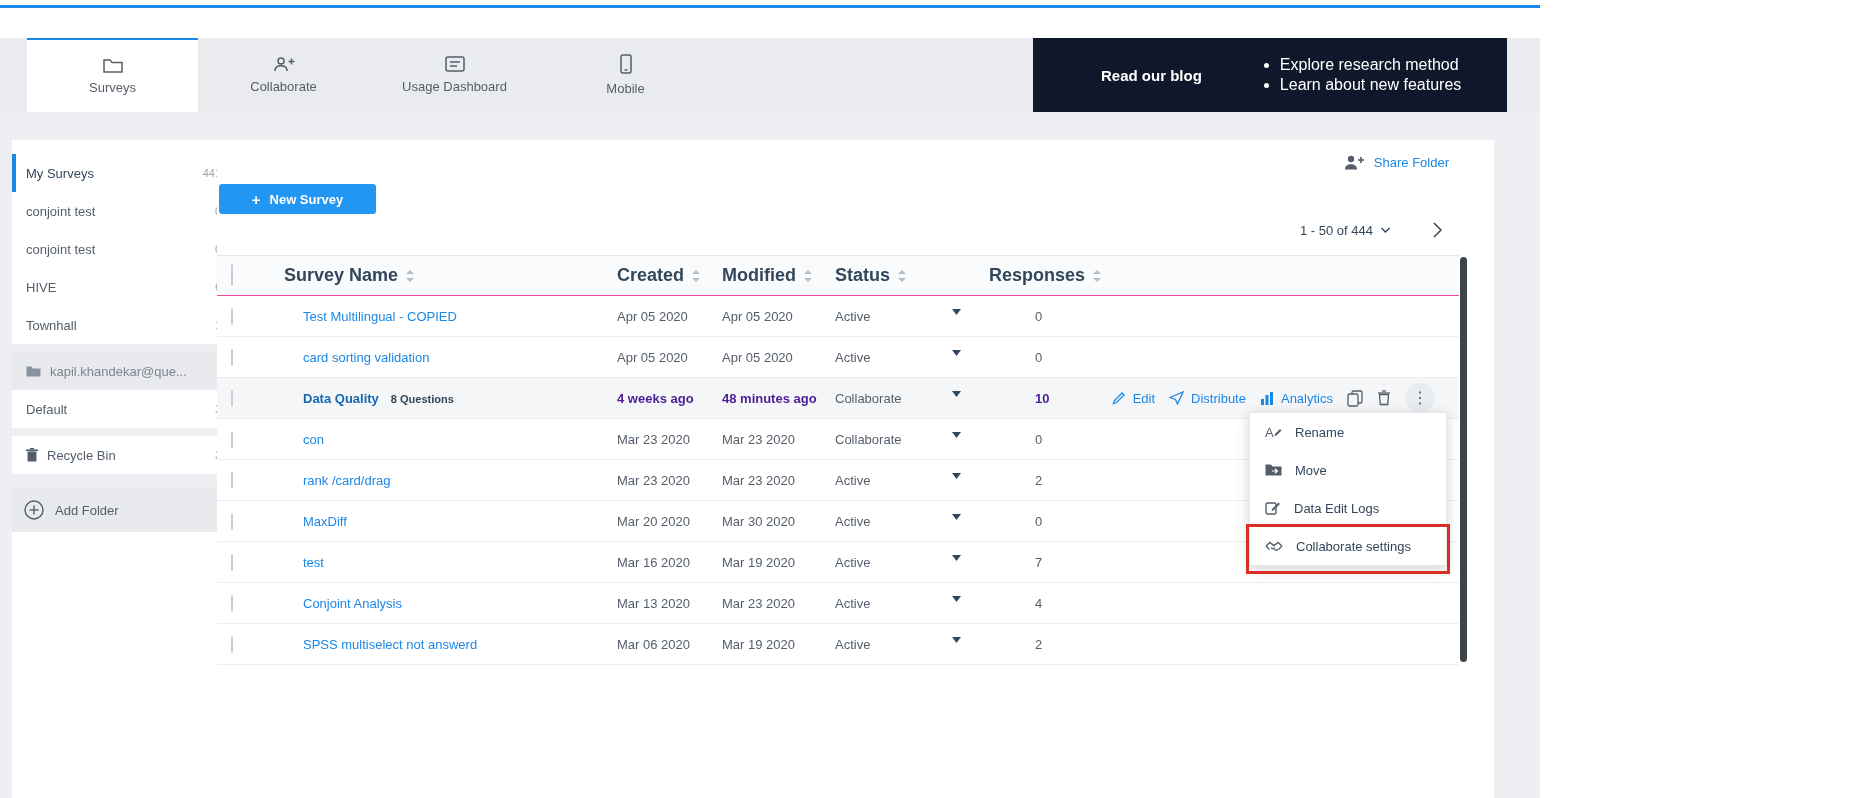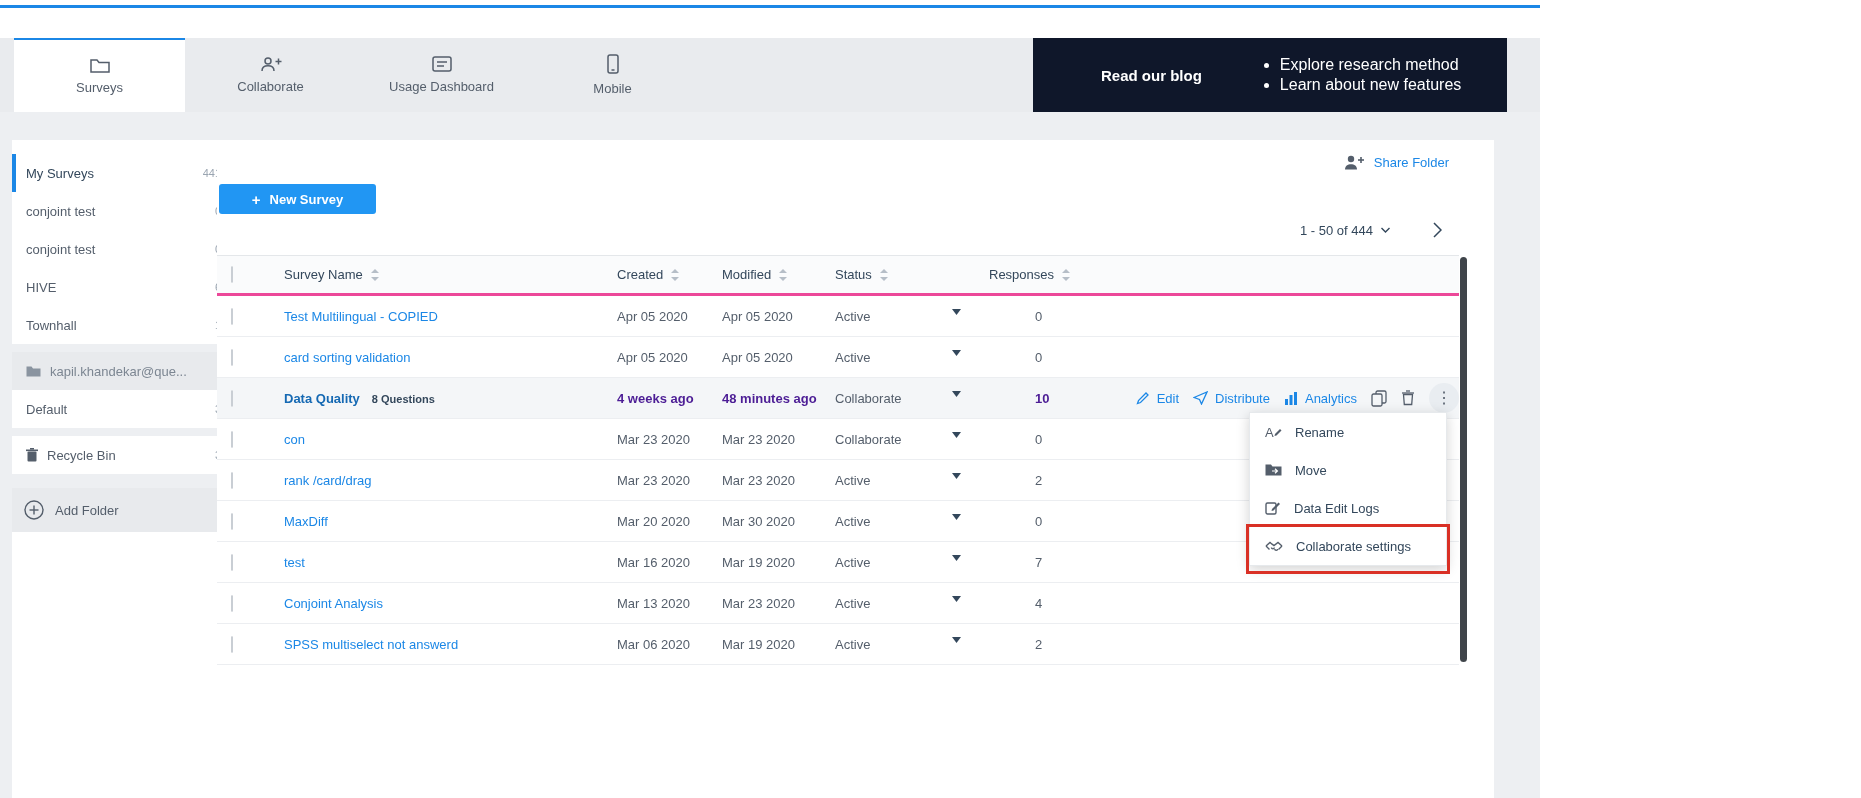--- a/index.html
+++ b/index.html
@@ -5,21 +5,21 @@
   html,body{margin:0;padding:0;}
   body{font-family:"Liberation Sans",sans-serif;background:#fff;}
   svg{display:block;}
   .page{position:relative;width:1861px;height:798px;overflow:hidden;background:#fff;}
   .app{position:absolute;left:0;top:0;width:1540px;height:798px;background:#edeff2;}
   .topband{position:absolute;top:0;left:0;width:100%;height:38px;background:#fff;}
   .topline{position:absolute;top:5px;left:0;width:100%;height:3px;background:#1b87e6;}
 
   
   .tabbar{position:absolute;top:38px;left:0;width:100%;height:74px;background:#e9ebee;}
-  .tabs{display:flex;margin-left:14px;height:100%;}
+  .tabs{display:flex;margin-left:27px;height:100%;}
   .tab{width:171px;height:100%;display:flex;flex-direction:column;align-items:center;justify-content:center;gap:7px;font-size:13px;color:#545e6b;cursor:pointer;box-sizing:border-box;}
   .tab.active{background:#fff;border-top:2px solid #1b87e6;}
   .banner{position:absolute;top:0;right:33px;width:474px;height:74px;background:#0f172a;display:flex;align-items:center;color:#fff;cursor:pointer;}
   .banner-title{font-size:15px;font-weight:bold;margin-left:68px;white-space:nowrap;}
   .banner-bullets{margin:0 0 0 62px;padding:0 0 0 16px;font-size:16px;line-height:20px;list-style:disc;}
 
   
   .sidebar{position:absolute;left:12px;top:140px;width:221px;bottom:0;background:#fff;}
   .side-item{height:38px;display:flex;align-items:center;padding:0 12px 0 10px;font-size:13px;color:#545e6b;border-left:4px solid transparent;box-sizing:border-box;cursor:pointer;gap:9px;}
   .side-item .lbl{flex:1;white-space:nowrap;overflow:hidden;text-overflow:ellipsis;}
@@ -35,34 +35,34 @@
   .share{position:absolute;top:15px;right:45px;display:flex;align-items:center;gap:9px;font-size:13px;color:#1b87e6;cursor:pointer;}
   .new-survey{position:absolute;left:2px;top:44px;width:157px;height:30px;background:#2196f3;color:#fff;border:none;border-radius:3px;font-size:13px;font-weight:bold;display:flex;align-items:center;justify-content:center;gap:9px;cursor:pointer;}
   .new-survey .plus{font-size:15px;font-weight:bold;line-height:1;}
   .pagination{position:absolute;top:78px;right:48px;display:flex;align-items:center;gap:8px;font-size:13px;color:#33475b;}
   .pager-drop{display:flex;align-items:center;gap:8px;cursor:pointer;}
   .next-btn{margin-left:30px;background:none;border:none;cursor:pointer;padding:4px;}
 
   
   .table{position:absolute;left:0;right:35px;top:115px;}
   .thead,.trow{display:grid;grid-template-columns:67px 333px 105px 113px 154px 110px 1fr;align-items:center;height:41px;box-sizing:border-box;}
-  .thead{background:#fafbfc;border-top:1px solid #e4e7ea;border-bottom:3px solid #ec4899;font-size:13px;font-weight:normal;color:#33475b;}
+  .thead{background:#fafbfc;border-top:1px solid #e4e7ea;border-bottom:1px solid #ec4899;font-size:18px;font-weight:bold;color:#33475b;}
   .th{display:flex;align-items:center;gap:8px;cursor:pointer;}
   .trow{border-bottom:1px solid #eceef1;font-size:13px;color:#545e6b;}
   .trow.hovered{background:#f4f6f8;}
   .cb{width:16px;height:16px;border:1px solid #c9ced4;border-radius:3px;background:#fff;margin-left:14px;cursor:pointer;}
-  .name-cell{display:flex;align-items:baseline;gap:12px;}
+  .name-cell{display:flex;align-items:baseline;gap:12px;margin-left:19px;}
   .sname{color:#1b87e6;cursor:pointer;text-decoration:none;}
   .sname.bold{color:#1569b3;font-weight:bold;}
   .qbadge{font-size:11px;font-weight:bold;color:#33475b;}
   .bold{font-weight:bold;color:#4c1d95;}
   .status-cell{display:flex;align-items:flex-start;cursor:pointer;}
   .status-cell .caret{margin-left:auto;margin-right:28px;}
   .resp-cell{padding-left:46px;}
-  .actions{display:flex;align-items:center;justify-content:flex-end;gap:14px;padding-right:0;}
+  .actions{display:flex;align-items:center;justify-content:flex-end;gap:14px;padding-right:24px;}
   .act{display:flex;align-items:center;gap:7px;color:#1b87e6;font-size:13px;cursor:pointer;}
   .icon-btn{cursor:pointer;background:none;border:none;padding:0;}
   .dots-btn{width:30px;height:30px;border-radius:50%;background:#e9edf1;border:none;color:#545e6b;font-size:16px;cursor:pointer;line-height:30px;text-align:center;padding:0;}
   .scrollbar{position:absolute;right:27px;top:117px;width:7px;height:405px;background:#3f444a;border-radius:4px;cursor:grab;}
 
   
   .menu{position:absolute;left:1032px;top:272px;width:196px;background:#fff;border:1px solid #e6e9ec;box-shadow:0 3px 12px rgba(0,0,0,.18);z-index:6;}
   .menu-item{height:38px;display:flex;align-items:center;gap:13px;padding:0 15px;font-size:13px;color:#33475b;cursor:pointer;box-sizing:border-box;}
   .red-frame{position:absolute;left:-4px;top:111px;width:198px;height:44px;border:3px solid #d93025;pointer-events:none;z-index:7;}
 </style>

